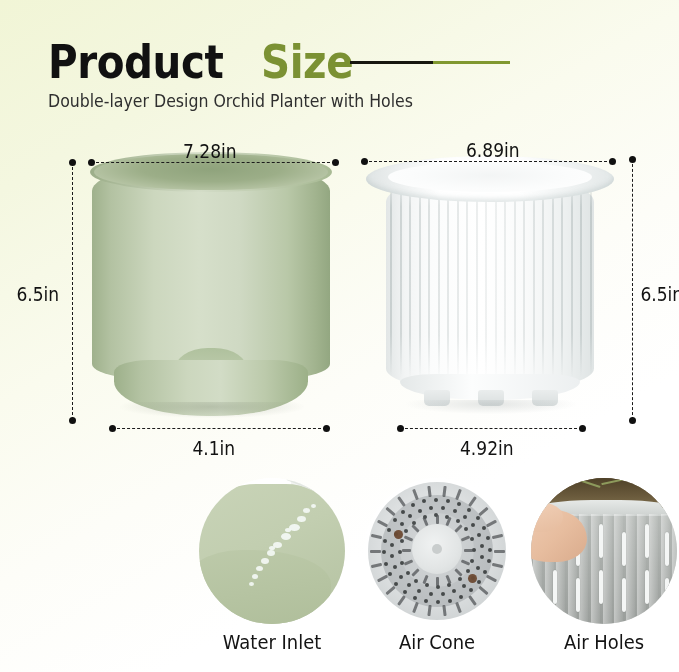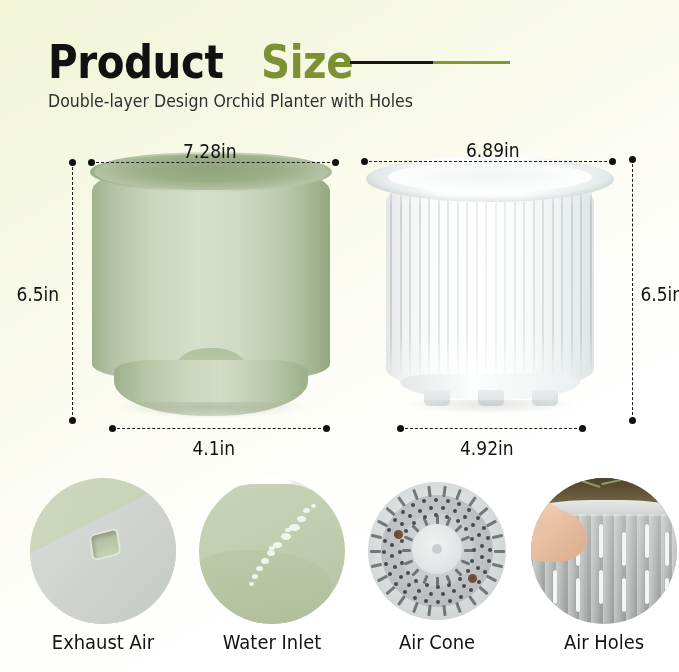--- a/index.html
+++ b/index.html
@@ -361,28 +361,20 @@
     <div class="dimlabel" style="left:638px; top:283px;">6.5in</div>
 
     <div class="hline" style="left:400px; top:428px; width:182px;"></div>
     <div class="dimdot" style="left:400px; top:428px;"></div>
     <div class="dimdot" style="left:582px; top:428px;"></div>
     <div class="dimlabel" style="left:457px; top:437px;">4.92in</div>
   </div>
 
   <div id="features">
 
-    <div class="feature" style="left:23px">
-      <div class="fcircle">
-        <div id="f1-green"></div>
-        <div id="f1-grey"></div>
-        <div id="f1-hole"></div>
-      </div>
-      <div class="flabel">Exhaust Air</div>
-    </div>
 
     <div class="feature" style="left:192px">
       <div class="fcircle">
         <div id="f2-white"></div>
         <div id="f2-green"></div>
         <div id="f2-green2"></div>
         <div id="f2-rimline"></div>
         <div id="f2-water">
             <div class="f2-drop" style="left: 104px; top: 30px; width: 7px; height: 5px;"></div>
             <div class="f2-drop" style="left: 98px; top: 38px; width: 9px; height: 6px;"></div>

